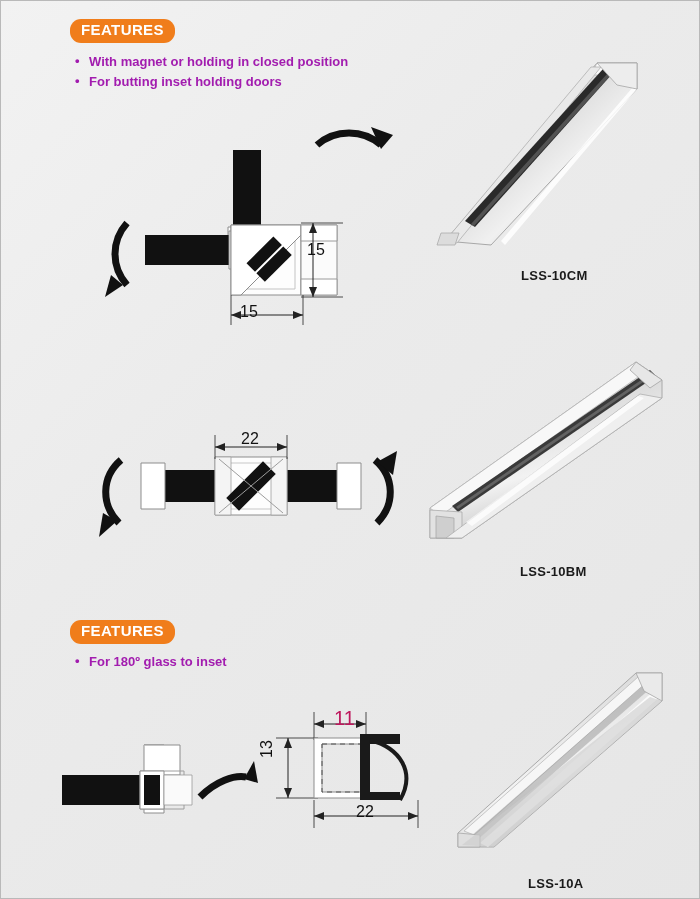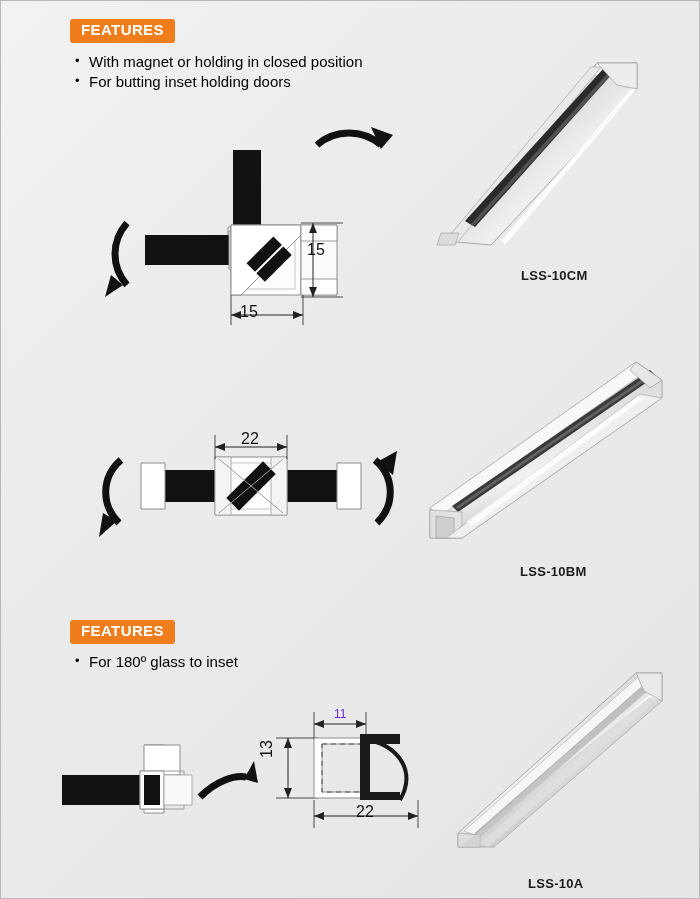--- a/index.html
+++ b/index.html
@@ -30,28 +30,29 @@
 
   
   .features-badge {
     position: absolute;
     background: #f07d1b;
     color: #ffffff;
     font-size: 15px;
     font-weight: bold;
     letter-spacing: 0.4px;
     padding: 3px 11px 4px 11px;
-    border-radius: 3px;
+    border-radius: 11px;
     line-height: 1.1;
   }
   .bullets {
     position: absolute;
-    font-size: 15px;
-    color: #000000;
+    font-size: 13px;
+    color: #a21caf;
     line-height: 20px;
+    font-weight: bold;
   }
   .bullets .b {
     white-space: nowrap;
     position: relative;
     padding-left: 14px;
   }
   .bullets .b::before {
     content: "\2022";
     position: absolute;
     left: 0;
@@ -288,21 +289,21 @@
     <path d="M122,40 C152,48 168,72 152,100" fill="none" stroke="#1a1a1a" stroke-width="4"></path>
 
     <line x1="66" y1="116" x2="170" y2="116" stroke="#222" stroke-width="1"></line>
     <polygon points="66,116 76,112 76,120" fill="#222"></polygon>
     <polygon points="170,116 160,112 160,120" fill="#222"></polygon>
     <line x1="66" y1="100" x2="66" y2="128" stroke="#222" stroke-width="0.8"></line>
     <line x1="170" y1="100" x2="170" y2="128" stroke="#222" stroke-width="0.8"></line>
   </svg>
 </div>
 
-<div style="position:absolute; left:334px; top:707px; font-size:12px; color:#6d28d9;">11</div>
+<div style="position:absolute; left:334px; top:707px; font-size:20px; color:#be185d;">11</div>
 <div style="position:absolute; left:258px; top:758px; font-size:16px; color:#111; transform:rotate(-90deg); transform-origin:left top;">13</div>
 <div style="position:absolute; left:356px; top:803px; font-size:16px; color:#111;">22</div>
 
 <div class="photo" style="left:440px; top:655px;">
   <svg width="235" height="200" viewBox="0 0 235 200">
     <defs>
       <linearGradient id="pg3" x1="0" y1="0" x2="0.5" y2="1">
         <stop offset="0%" stop-color="#fbfbfb"></stop>
         <stop offset="35%" stop-color="#dcdcdc"></stop>
         <stop offset="65%" stop-color="#f4f4f4"></stop>

